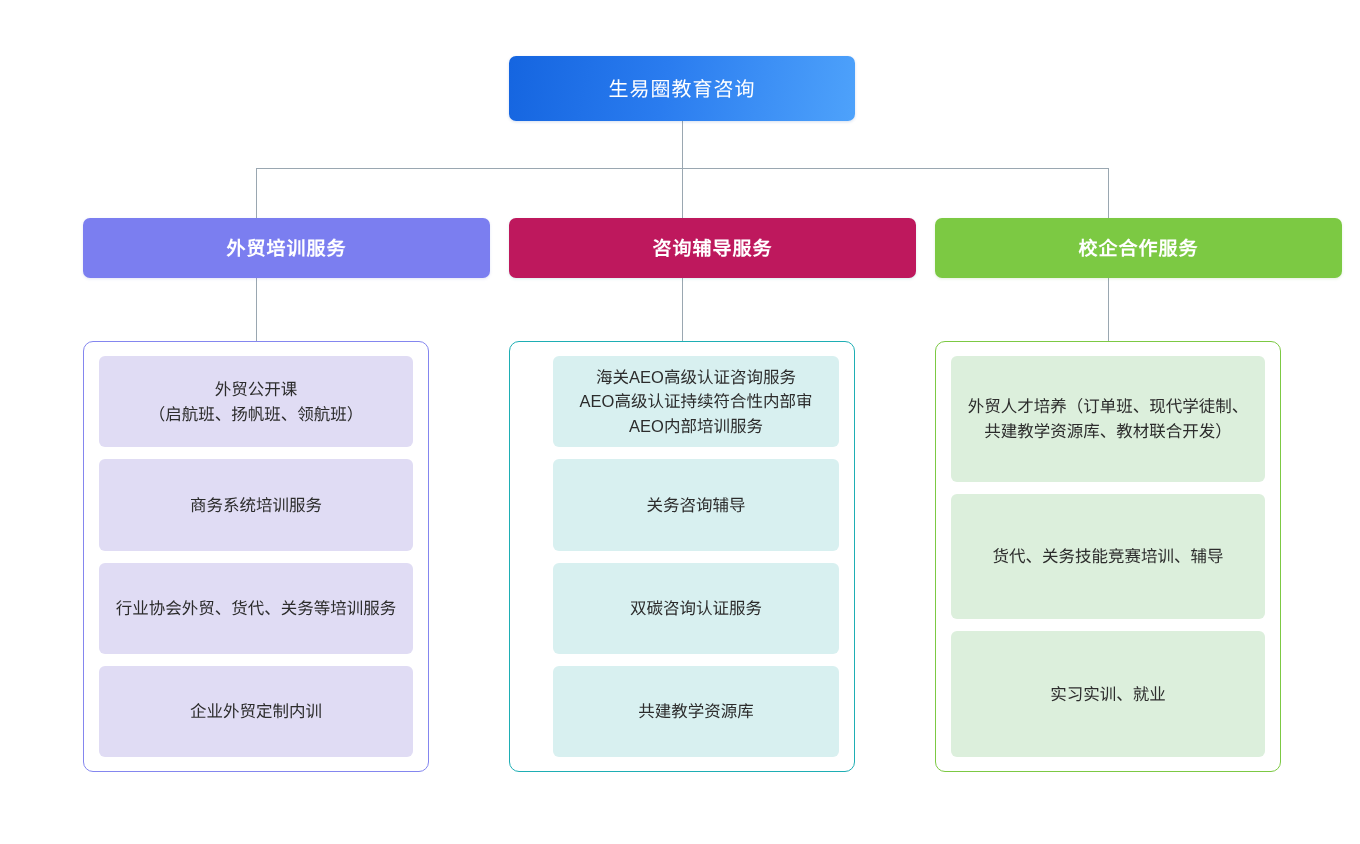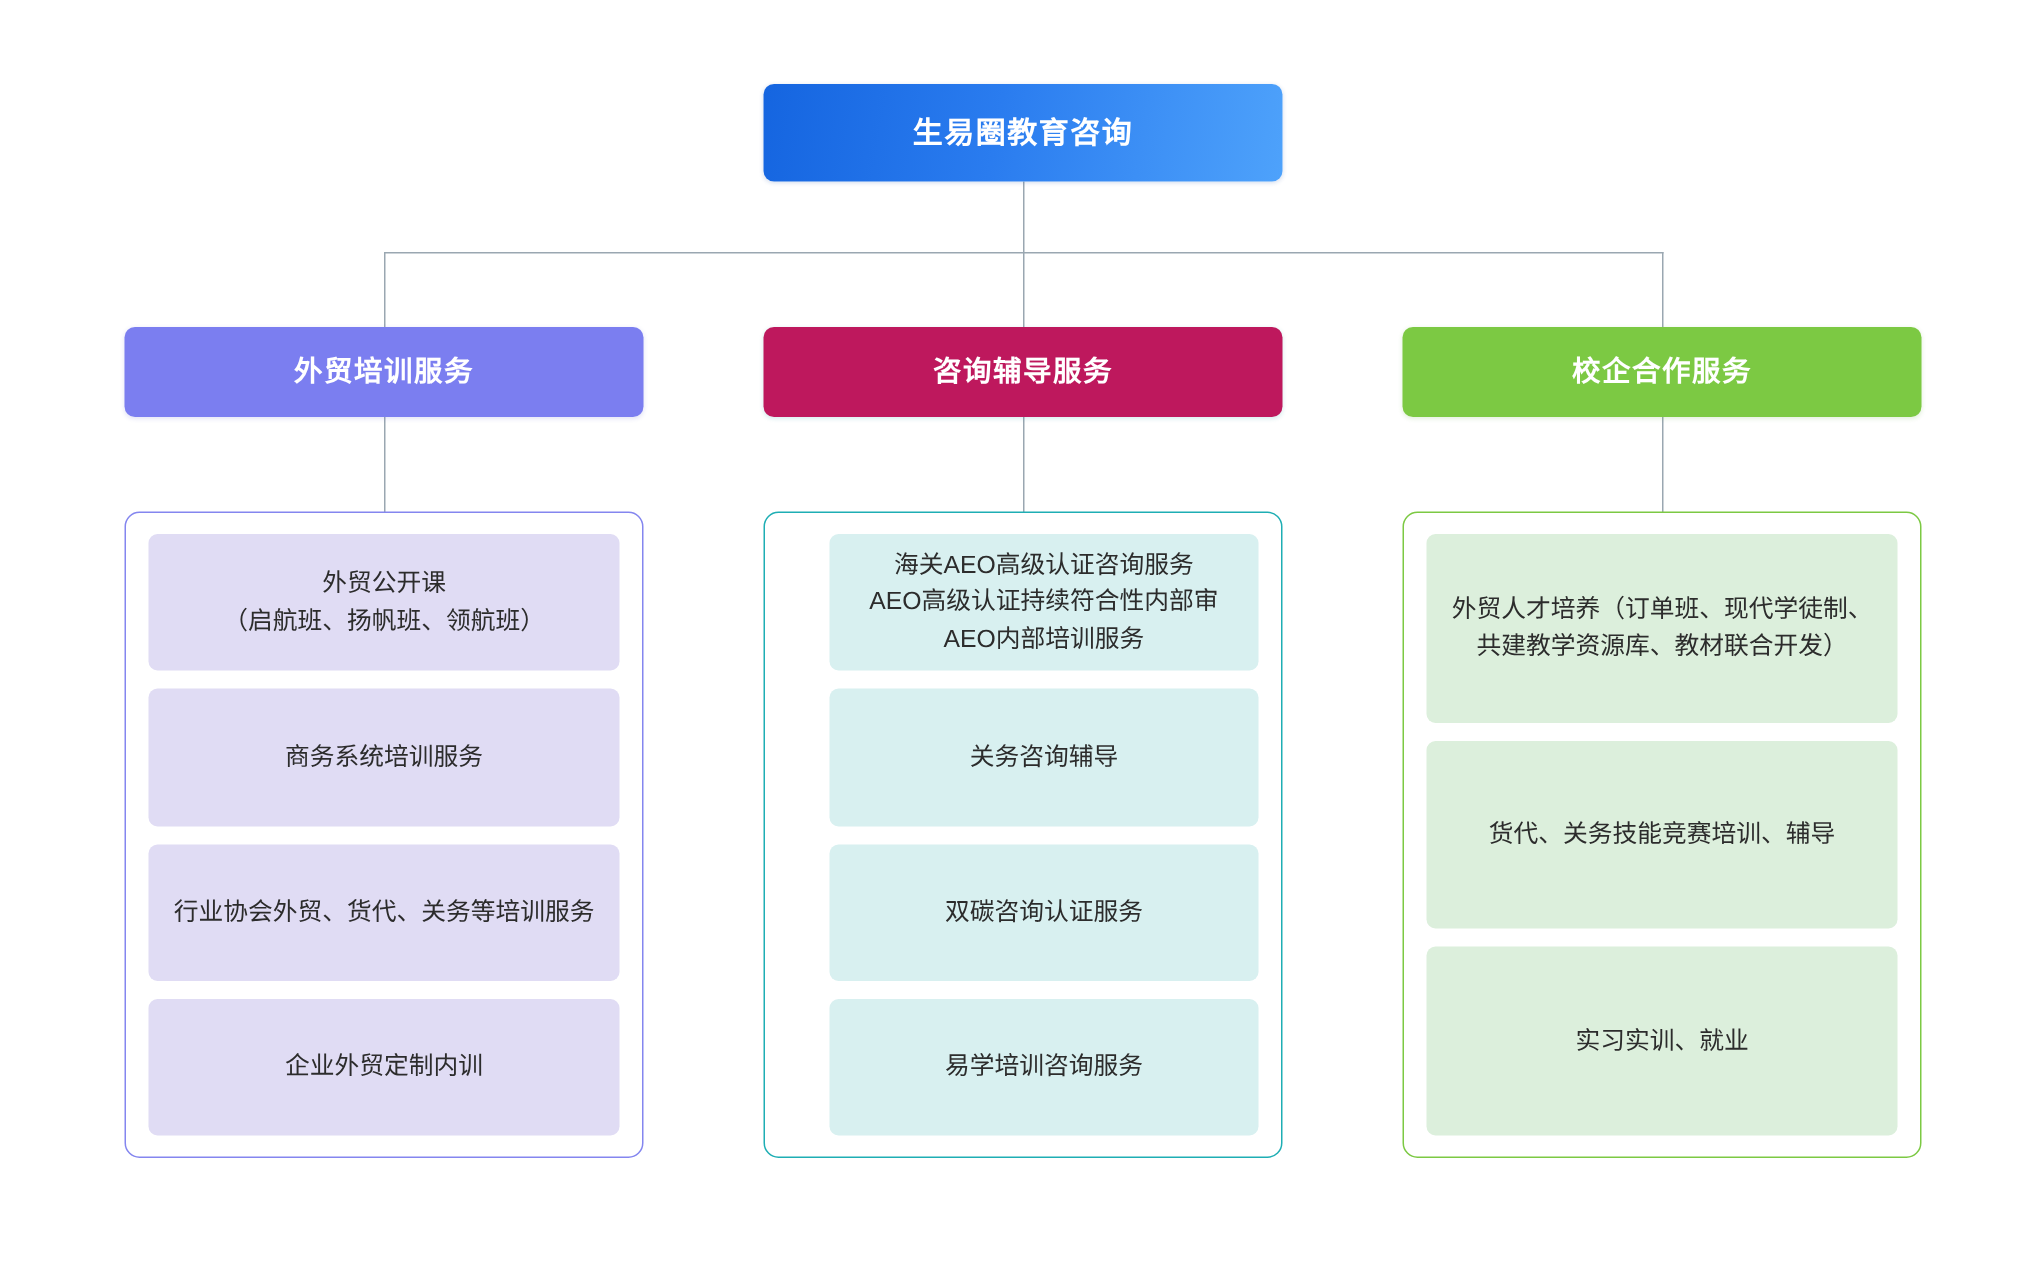--- a/index.html
+++ b/index.html
@@ -34,21 +34,21 @@
     background: linear-gradient(100deg, #1565e0 0%, #2a7cef 45%, #4ea2fb 100%);
     box-shadow: 0 1px 3px rgba(30, 80, 160, 0.18);
     display: flex;
     align-items: center;
     justify-content: center;
     z-index: 4;
   }
   .root-node .node-title {
     color: #ffffff;
     font-size: 20px;
-    font-weight: bold;
+    font-weight: normal;
     letter-spacing: 1px;
     line-height: 1;
   }
 
   
   .connector {
     position: absolute;
     background: #9aa7b1;
     z-index: 1;
   }
@@ -65,21 +65,21 @@
   .drop-right     { left: 1108px; top: 168px; height: 50px; }
   
   .stem-left      { left: 256px;  top: 278px; height: 64px; }
   .stem-mid       { left: 682px;  top: 278px; height: 64px; }
   .stem-right     { left: 1108px; top: 278px; height: 64px; }
 
   
   .branch {
     position: absolute;
     top: 218px;
-    width: 346px;
+    width: 407px;
     z-index: 3;
   }
   .branch-trade      { left: 83px; }
   .branch-consulting { left: 509px; }
   .branch-coop       { left: 935px; }
 
   .branch-header {
     height: 60px;
     border-radius: 7px;
     display: flex;
@@ -199,21 +199,21 @@
 AEO高级认证持续符合性内部审
 AEO内部培训服务</span>
     </div>
     <div class="leaf-card">
       <span class="leaf-text">关务咨询辅导</span>
     </div>
     <div class="leaf-card">
       <span class="leaf-text">双碳咨询认证服务</span>
     </div>
     <div class="leaf-card">
-      <span class="leaf-text">易学培训咨询服务</span>
+      <span class="leaf-text">共建教学资源库</span>
     </div>
   </div>
 
   <div class="group-box group-coop">
     <div class="leaf-card">
       <span class="leaf-text">外贸人才培养（订单班、现代学徒制、共建教学资源库、教材联合开发）</span>
     </div>
     <div class="leaf-card">
       <span class="leaf-text">货代、关务技能竞赛培训、辅导</span>
     </div>

